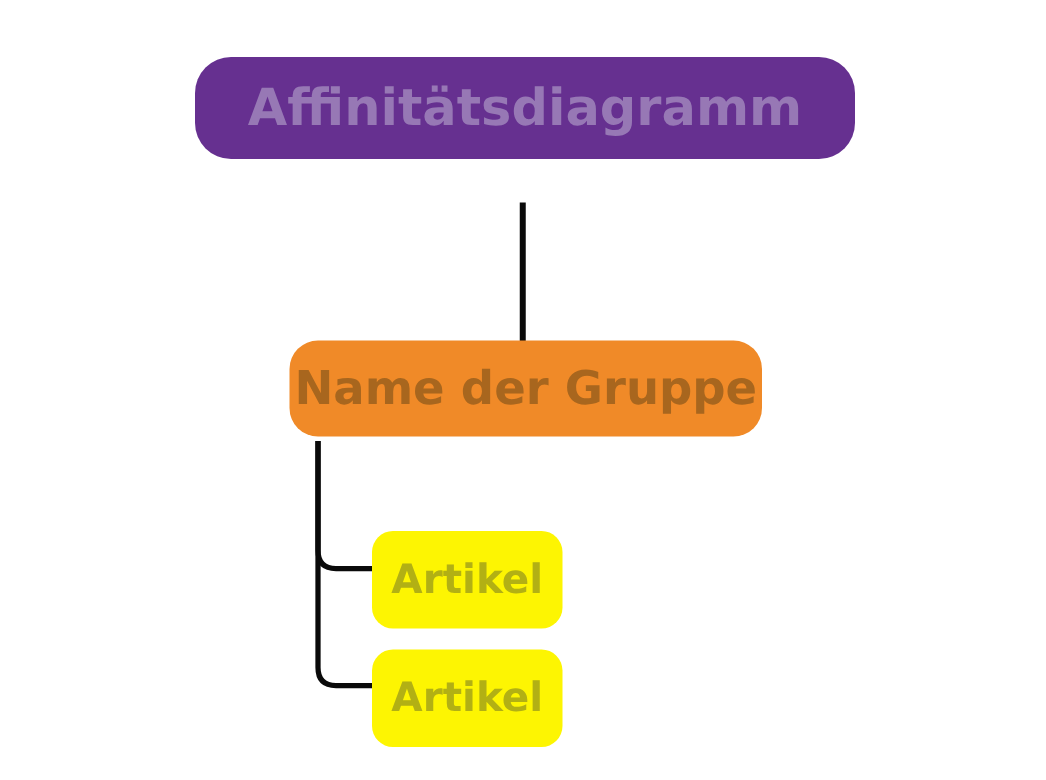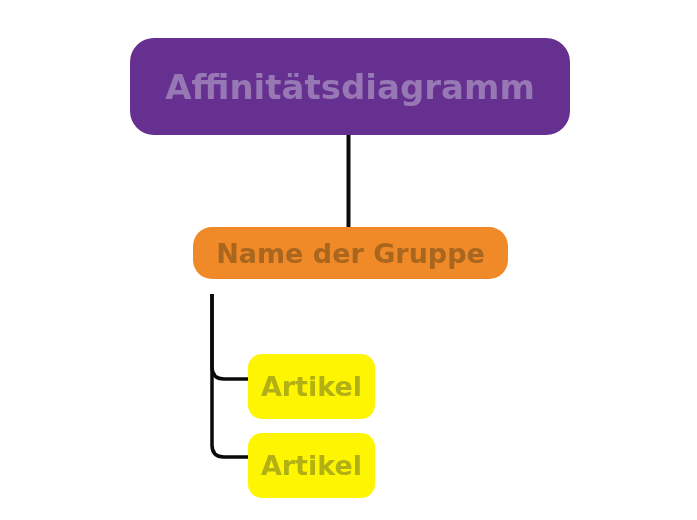--- a/index.html
+++ b/index.html
@@ -31,35 +31,35 @@
     box-sizing: border-box;
     font-weight: bold;
     text-align: center;
     cursor: default;
     white-space: nowrap;
   }
   .node-root {
     left: 130px;
     top: 38px;
     width: 440px;
-    height: 97px;
+    height: 68px;
     border-radius: 24px;
     background: #663090;
     color: #9778B5;
     font-size: 34px;
   }
   .node-group {
     left: 193px;
     top: 227px;
     width: 315px;
-    height: 52px;
+    height: 64px;
     border-radius: 19px;
     background: #F08A28;
     color: #A8661E;
-    font-size: 27px;
+    font-size: 31px;
     text-align: right;
   }
   .node-item {
     width: 127px;
     height: 65px;
     border-radius: 14px;
     background: #FDF502;
     color: #B2B014;
     font-size: 27px;
   }

